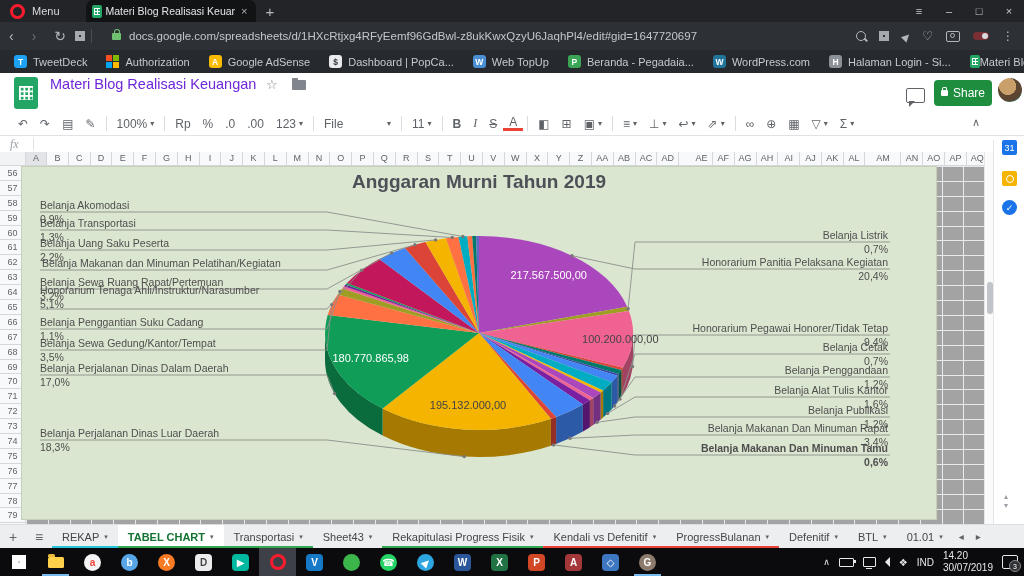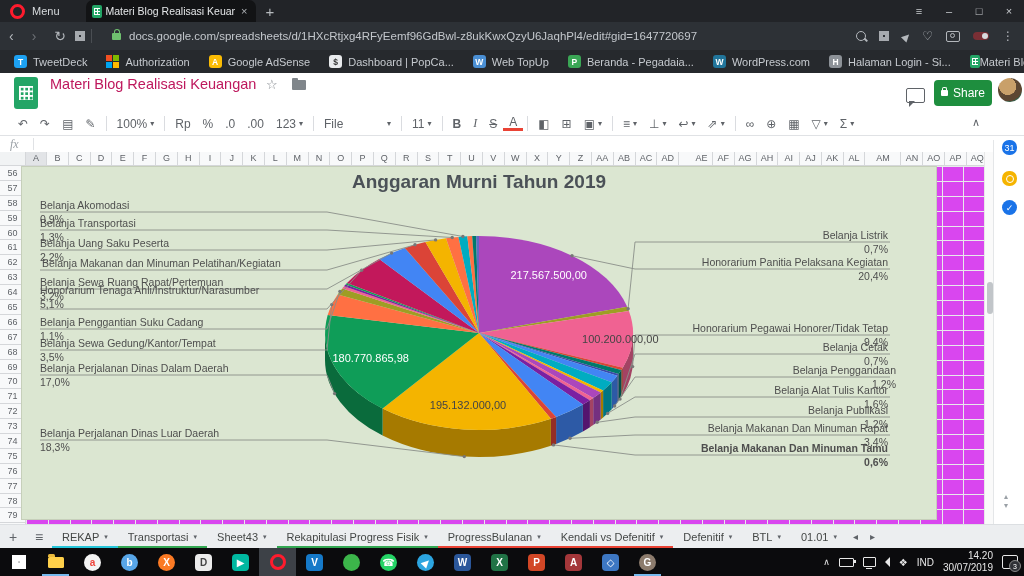--- a/index.html
+++ b/index.html
@@ -44,21 +44,21 @@
   #bmbar{left:0;top:50px;width:1024px;height:23px;background:#26292d;display:flex;align-items:center;color:#c6cacf;font-size:11px;padding-left:14px;box-sizing:border-box;}
   .bm{display:flex;align-items:center;margin-right:19px;white-space:nowrap;}
   .bmic{width:13px;height:13px;border-radius:3px;color:#fff;font-size:8.5px;font-weight:bold;display:flex;align-items:center;justify-content:center;margin-right:6px;}
   .bmic.ms{background:transparent;position:relative;}
   .bmic.ms i{position:absolute;width:6px;height:6px;}
   
   #gsheader{left:0;top:73px;width:1024px;height:39px;background:#fff;}
   .gicon{position:absolute;left:14px;top:4px;width:24px;height:32px;background:#23a566;border-radius:3px;}
   .gicon i{position:absolute;left:5px;top:9px;width:14px;height:14px;display:block;
      background:linear-gradient(#fff 1.5px,transparent 1.5px) 0 0/14px 4.5px,linear-gradient(90deg,#fff 1.5px,transparent 1.5px) 0 0/4.5px 14px;}
-  .gtitle{position:absolute;left:50px;top:3px;font-size:14.5px;color:#be185d;}
+  .gtitle{position:absolute;left:50px;top:3px;font-size:14.5px;color:#6d28d9;}
   .gstar{position:absolute;left:266px;top:4px;color:#80868b;font-size:13px;}
   .gfolder{position:absolute;left:292px;top:7px;width:14px;height:10px;background:#80868b;border-radius:1px;}
   .gfolder:before{content:"";position:absolute;left:0;top:-2px;width:6px;height:3px;background:#80868b;border-radius:1px 1px 0 0;}
   #gmenus{position:absolute;left:48px;top:22px;display:flex;gap:0;font-size:12.5px;color:#202124;align-items:center;}
   #gmenus .m{padding:0 7px;}
   .saved{margin-left:10px;color:#80868b;font-size:11.5px;text-decoration:underline;}
   .cmt{position:absolute;left:906px;top:15px;width:17px;height:13px;border:1.8px solid #5f6368;border-radius:2px;}
   .cmt:after{content:"";position:absolute;left:2px;bottom:-5px;border:3px solid transparent;border-top-color:#5f6368;border-left-color:#5f6368;}
   .sharebtn{position:absolute;left:934px;top:7px;width:58px;height:26px;background:#1e8e3e;border-radius:4px;color:#fff;font-size:12px;display:flex;align-items:center;justify-content:center;gap:5px;}
   .sharelock{width:7px;height:6px;background:#fff;border-radius:1px;position:relative;display:inline-block;}
@@ -75,39 +75,39 @@
   .tb.acolor{border-bottom:3px solid #ea4335;line-height:11px;padding-bottom:0;}
   .tb-collapse{position:absolute;left:972px;top:116px;color:#5f6368;font-size:11px;}
   
   #fxbar{left:0;top:136px;width:1024px;height:16px;background:#fff;border-bottom:1px solid #e0e2e5;display:flex;align-items:center;}
   .fx{font-style:italic;font-family:"Liberation Serif",serif;color:#9aa0a6;font-size:12px;margin-left:10px;margin-right:14px;}
   .fxdiv{width:1px;height:12px;background:#e0e2e5;}
   
   #colhdr{left:0;top:152px;width:984px;height:14px;background:#f8f9fa;border-bottom:1px solid #d5d7da;display:flex;box-sizing:border-box;}
   .ch{border-right:1px solid #d5d7da;font-size:9px;color:#5f6368;text-align:center;line-height:13px;box-sizing:border-box;flex:none;}
   .corner{width:26px;background:#f1f3f4;}
-  #gridarea{left:0;top:166px;width:984px;height:358px;background:#d946ef;}
+  #gridarea{left:0;top:166px;width:984px;height:358px;background:#a3a3a3;}
   #rowhdr{position:absolute;left:0;top:0;width:26px;height:358px;background:#f8f9fa;border-right:1px solid #d5d7da;box-sizing:border-box;}
   .rh{height:14.9px;border-bottom:1px solid #d5d7da;font-size:9px;color:#5f6368;text-align:center;line-height:14px;box-sizing:border-box;}
   #cells{position:absolute;left:26px;top:0;width:958px;height:358px;
      background:
       repeating-linear-gradient(to bottom,#e8eaec 0 1px,transparent 1px 14.9px),
       repeating-linear-gradient(to right,#e8eaec 0 1px,transparent 1px 21.8px);}
   
   #chart{position:absolute;left:21px;top:0;width:916px;height:354px;background:#dbe6d1;border:1px solid #c6cfba;box-sizing:border-box;}
   #chart-title{position:absolute;left:0;top:4px;width:100%;text-align:center;font-size:19px;font-weight:bold;color:#4b5157;}
   .clabel{position:absolute;font-size:10.5px;color:#4e4e4e;line-height:11px;}
   .clabel .pct{margin-top:3px;}
   .clabel.right{text-align:right;}
   #piesvg{position:absolute;left:0;top:0;}
   
   #vscroll{left:984px;top:152px;width:9px;height:372px;background:#fafafa;border-left:1px solid #e8e8e8;}
   #vthumb{position:absolute;left:1.5px;top:130px;width:6px;height:32px;background:#c1c5c9;border-radius:3px;}
   #sidepanel{left:993px;top:140px;width:31px;height:384px;background:#fff;border-left:1px solid #e4e6e8;}
-  .sp-ic{position:absolute;left:8px;width:15px;height:15px;border-radius:7px;color:#fff;font-size:9px;display:flex;align-items:center;justify-content:center;}
+  .sp-ic{position:absolute;left:8px;width:15px;height:15px;border-radius:2px;color:#fff;font-size:9px;display:flex;align-items:center;justify-content:center;}
   .sp-cal{top:0px;background:#1a73e8;}
   .sp-keep{top:31px;background:#f5b400;}
   .sp-keep i{width:6px;height:6px;border:1.6px solid #fff;border-radius:50%;display:block;}
   .sp-tasks{top:60px;background:#1a73e8;border-radius:50%;}
   .sp-arrows{position:absolute;left:10px;top:352px;color:#9aa0a6;font-size:8px;line-height:9px;text-align:center;}
   
   #tabbar{left:0;top:524px;width:1024px;height:24px;background:#eceef0;display:flex;align-items:center;font-size:11px;color:#444746;border-top:1px solid #dcdfe2;box-sizing:border-box;}
   .tbbtn{width:26px;text-align:center;color:#5f6368;font-size:14px;}
   .stab{height:24px;display:flex;align-items:center;padding:0 10px;position:relative;white-space:nowrap;}
   .stab .dd{font-size:7px;margin-left:5px;color:#5f6368;}
@@ -126,21 +126,21 @@
   .tkfolder:before{content:"";position:absolute;left:0;top:-2.5px;width:7px;height:3px;background:#e8b93c;border-radius:1.5px 1.5px 0 0;}
   .tkopera{width:10px;height:10px;border:3.5px solid #ff1b2d;border-radius:50%;}
   .rot45{transform:rotate(-45deg);}
   #tray{margin-left:auto;display:flex;align-items:center;gap:9px;padding-right:6px;font-size:10px;}
   .tr-caret{font-size:9px;}
   .tr-batt{width:13px;height:7px;border:1px solid #e8e8e8;border-radius:1px;position:relative;}
   .tr-batt:after{content:"";position:absolute;right:-3px;top:1.5px;width:2px;height:3px;background:#e8e8e8;}
   .tr-net{width:11px;height:8px;border:1px solid #e8e8e8;border-radius:1px;position:relative;}
   .tr-net:after{content:"";position:absolute;left:2px;bottom:-3px;width:6px;height:1.5px;background:#e8e8e8;}
   .tr-vol{width:0;height:0;border:5px solid transparent;border-right-color:#e8e8e8;border-left:none;position:relative;}
-  .clock{text-align:right;line-height:12px;font-size:10px;}
+  .clock{text-align:left;line-height:12px;font-size:10px;}
   .tr-notif{width:14px;height:12px;border:1.2px solid #e8e8e8;border-radius:2px;position:relative;}
   .tr-notif i{position:absolute;right:-4px;bottom:-4px;width:10px;height:10px;background:#2f3136;border:1px solid #888;border-radius:50%;color:#fff;font-size:7px;font-style:normal;display:flex;align-items:center;justify-content:center;}
 </style>
 </head>
 <body>
 
 <div class="abs" id="titlebar">
   <span class="opera-ring"></span>
   <span class="menu-label">Menu</span>
   <div class="btab">
@@ -528,21 +528,21 @@
           <div class="pct">0,7%</div>
         </div>
         <div class="clabel right" style="top: 156px; right: 48px;">
           <div class="nm">Honorarium Pegawai Honorer/Tidak Tetap</div>
           <div class="pct">9,4%</div>
         </div>
         <div class="clabel right" style="top: 175px; right: 48px;">
           <div class="nm">Belanja Cetak</div>
           <div class="pct">0,7%</div>
         </div>
-        <div class="clabel right" style="top: 198px; right: 40px;">
+        <div class="clabel right" style="top: 198px; right: 48px;">
           <div class="nm">Belanja Penggandaan</div>
           <div class="pct">1,2%</div>
         </div>
         <div class="clabel right" style="top: 218px; right: 48px;">
           <div class="nm">Belanja Alat Tulis Kantor</div>
           <div class="pct">1,6%</div>
         </div>
         <div class="clabel right" style="top: 238px; right: 48px;">
           <div class="nm">Belanja Publikasi</div>
           <div class="pct">1,2%</div>
@@ -612,41 +612,46 @@
 
 <div class="abs" id="tabbar">
   <span class="tbbtn">+</span>
   <span class="tbbtn">≡</span>
   <div id="stabs" style="display:flex;align-items:center;">
       <div class="stab">
         <span>REKAP</span>
         <span class="dd">▾</span>
         <span class="ul" style="background: rgb(38, 198, 218);"></span>
       </div>
+      <div class="stab active">
+        <span>TABEL CHART</span>
+        <span class="dd">▾</span>
+        <span class="ul" style="background: rgb(52, 168, 83);"></span>
+      </div>
       <div class="stab">
         <span>Transportasi</span>
         <span class="dd">▾</span>
         <span class="ul" style="background: rgb(52, 168, 83);"></span>
       </div>
       <div class="stab">
         <span>Sheet43</span>
         <span class="dd">▾</span>
       </div>
       <div class="stab">
         <span>Rekapitulasi Progress Fisik</span>
         <span class="dd">▾</span>
         <span class="ul" style="background: rgb(52, 168, 83);"></span>
       </div>
       <div class="stab">
+        <span>Kendali vs Defenitif</span>
+        <span class="dd">▾</span>
+        <span class="ul" style="background: rgb(234, 67, 53);"></span>
+      </div>
+      <div class="stab">
         <span>ProgressBulanan</span>
-        <span class="dd">▾</span>
-        <span class="ul" style="background: rgb(234, 67, 53);"></span>
-      </div>
-      <div class="stab">
-        <span>Kendali vs Defenitif</span>
         <span class="dd">▾</span>
         <span class="ul" style="background: rgb(234, 67, 53);"></span>
       </div>
       <div class="stab">
         <span>Defenitif</span>
         <span class="dd">▾</span>
       </div>
       <div class="stab">
         <span>BTL</span>
         <span class="dd">▾</span>

